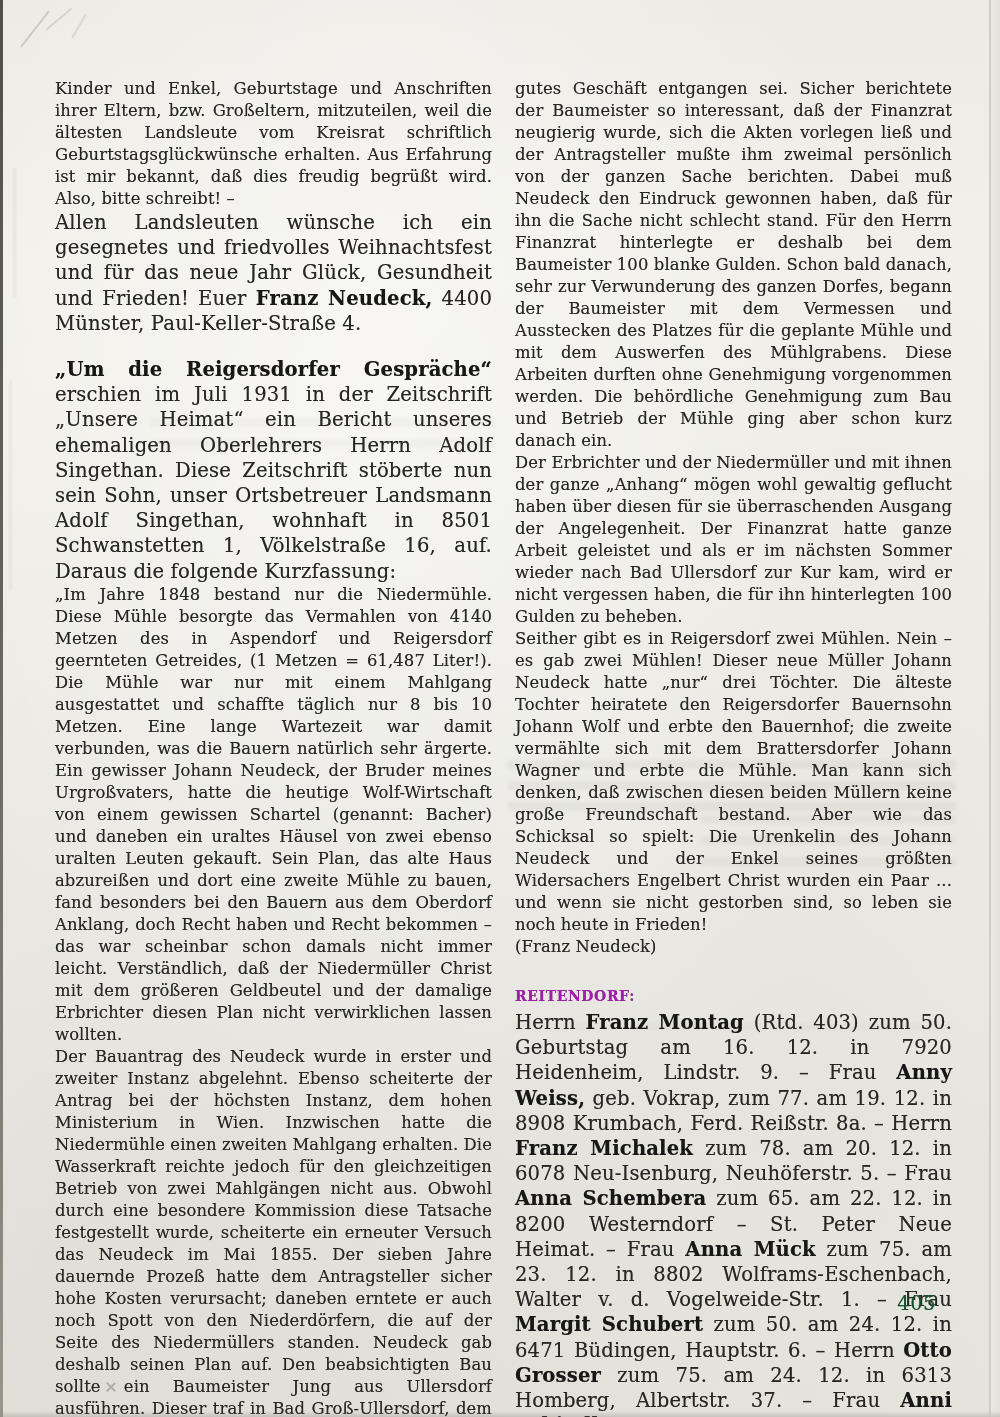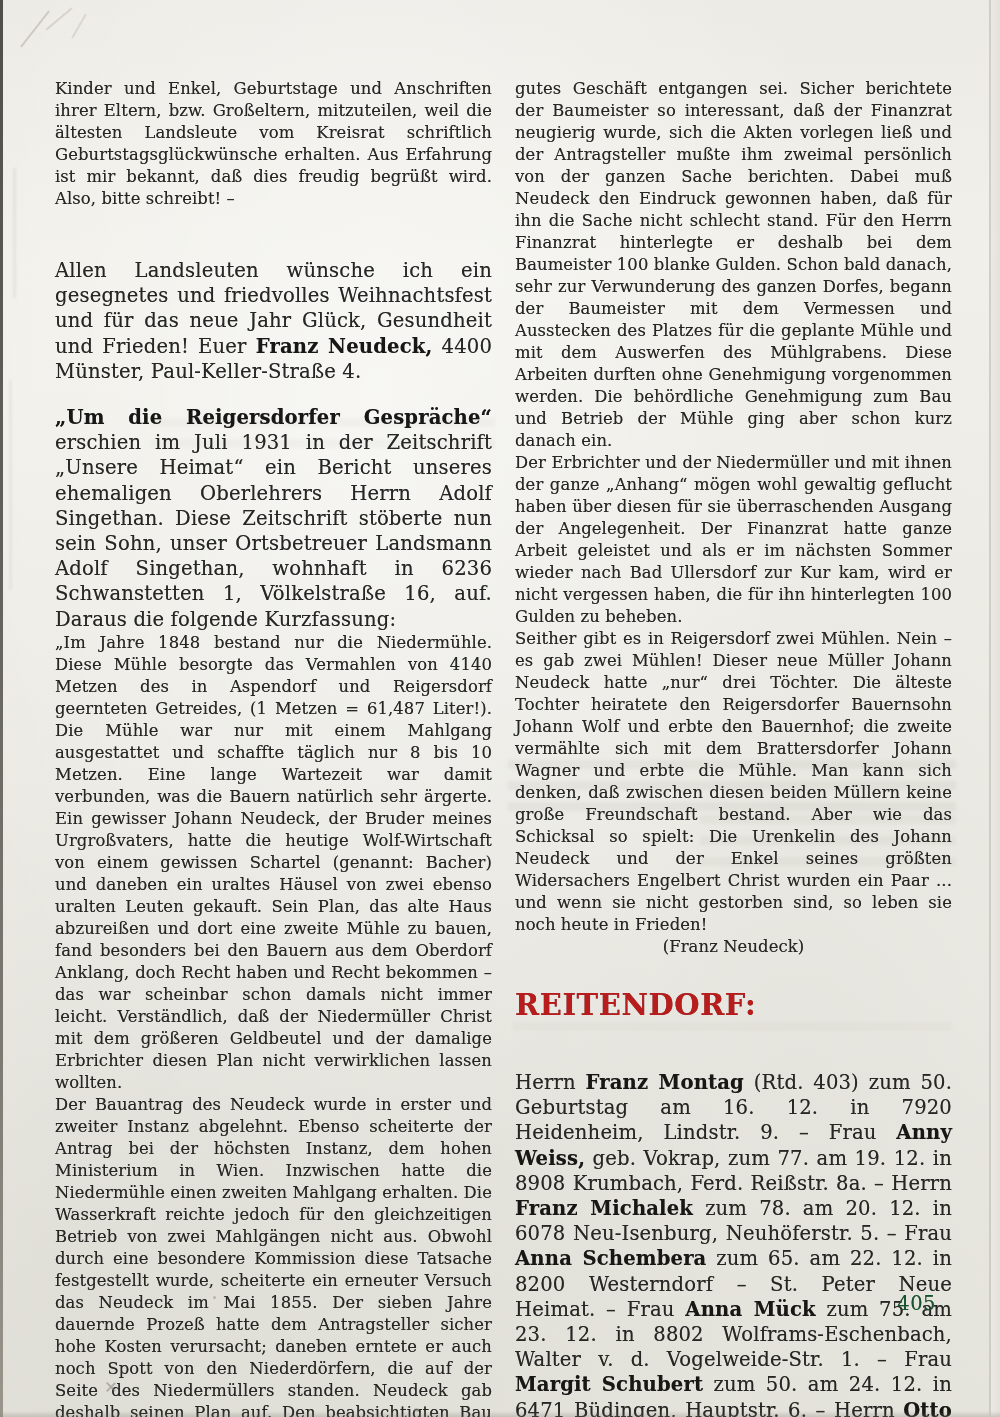--- a/index.html
+++ b/index.html
@@ -15,26 +15,26 @@
   }
   .page{position:relative;width:100%;height:100%;z-index:1;}
   .columns{
     position:absolute;top:78px;left:55px;right:45px;
     display:flex;gap:23px;
   }
   .col{width:437px;min-width:437px;}
   p{margin:0;text-align:justify;
     text-shadow:0 0 .5px rgba(50,48,44,.55);}
   .small{font-size:16.4px;line-height:22px;letter-spacing:.1px;}
-  .large{font-size:19.6px;line-height:25.2px;letter-spacing:.15px;margin-top:48px;}
+  .large{font-size:19.6px;line-height:25.2px;letter-spacing:.15px;}
   b,strong{font-weight:bold;color:#171715;}
   .gap-top{margin-top:21px;}
-  .signature{text-align:center;margin-top:0;}
+  .signature{text-align:left;margin-top:0;}
   .section-heading{
-    font-size:29px;font-weight:bold;letter-spacing:.6px;color:#b91c1c;
+    font-size:14px;font-weight:bold;letter-spacing:.6px;color:#a21caf;
     margin:30px 0 6px 0;text-shadow:0 0 .5px rgba(30,28,24,.6);
   }
   .intro-lines{margin-bottom:2px;}
   .page-number{
     position:absolute;top:1292px;right:64px;
     font-size:19.5px;color:#14532d;letter-spacing:.5px;
     text-shadow:0 0 .5px rgba(50,48,44,.5);
   }
   
   .scan-edge-left{
@@ -88,21 +88,21 @@
   <div class="bleed b1"></div>
   <div class="bleed b2"></div>
   <div class="bleed b3"></div>
   <div class="bleed b4"></div>
 
   <div class="columns">
 
     <div class="col">
       <p class="small">Kinder und Enkel, Geburtstage und Anschriften ihrer Eltern, bzw. Großeltern, mitzuteilen, weil die ältesten Landsleute vom Kreisrat schriftlich Geburtstagsglückwünsche erhalten. Aus Erfahrung ist mir bekannt, daß dies freudig begrüßt wird. Also, bitte schreibt! –</p>
       <p class="large"><span>Allen Landsleuten wünsche ich ein gesegnetes und friedvolles Weihnachtsfest und für das neue Jahr Glück, Gesundheit und Frieden! Euer </span><b>Franz Neudeck,</b><span> 4400 Münster, Paul-Keller-Straße 4.</span></p>
-      <p class="large gap-top"><b>„Um die Reigersdorfer Gespräche“</b><span> erschien im Juli 1931 in der Zeitschrift „Unsere Heimat“ ein Bericht unseres ehemaligen Oberlehrers Herrn Adolf Singethan. Diese Zeitschrift stöberte nun sein Sohn, unser Ortsbetreuer Landsmann Adolf Singethan, wohnhaft in 6236 Schwanstetten 1, Völkelstraße 16, auf. Daraus die folgende Kurzfassung:</span></p>
+      <p class="large gap-top"><b>„Um die Reigersdorfer Gespräche“</b><span> erschien im Juli 1931 in der Zeitschrift „Unsere Heimat“ ein Bericht unseres ehemaligen Oberlehrers Herrn Adolf Singethan. Diese Zeitschrift stöberte nun sein Sohn, unser Ortsbetreuer Landsmann Adolf Singethan, wohnhaft in 8501 Schwanstetten 1, Völkelstraße 16, auf. Daraus die folgende Kurzfassung:</span></p>
       <p class="small">„Im Jahre 1848 bestand nur die Niedermühle. Diese Mühle besorgte das Vermahlen von 4140 Metzen des in Aspendorf und Reigersdorf geernteten Getreides, (1 Metzen = 61,487 Liter!). Die Mühle war nur mit einem Mahlgang ausgestattet und schaffte täglich nur 8 bis 10 Metzen. Eine lange Wartezeit war damit verbunden, was die Bauern natürlich sehr ärgerte. Ein gewisser Johann Neudeck, der Bruder meines Urgroßvaters, hatte die heutige Wolf-Wirtschaft von einem gewissen Schartel (genannt: Bacher) und daneben ein uraltes Häusel von zwei ebenso uralten Leuten gekauft. Sein Plan, das alte Haus abzureißen und dort eine zweite Mühle zu bauen, fand besonders bei den Bauern aus dem Oberdorf Anklang, doch Recht haben und Recht bekommen – das war scheinbar schon damals nicht immer leicht. Verständlich, daß der Niedermüller Christ mit dem größeren Geldbeutel und der damalige Erbrichter diesen Plan nicht verwirklichen lassen wollten.</p>
       <p class="small">Der Bauantrag des Neudeck wurde in erster und zweiter Instanz abgelehnt. Ebenso scheiterte der Antrag bei der höchsten Instanz, dem hohen Ministerium in Wien. Inzwischen hatte die Niedermühle einen zweiten Mahlgang erhalten. Die Wasserkraft reichte jedoch für den gleichzeitigen Betrieb von zwei Mahlgängen nicht aus. Obwohl durch eine besondere Kommission diese Tatsache festgestellt wurde, scheiterte ein erneuter Versuch das Neudeck im Mai 1855. Der sieben Jahre dauernde Prozeß hatte dem Antragsteller sicher hohe Kosten verursacht; daneben erntete er auch noch Spott von den Niederdörfern, die auf der Seite des Niedermüllers standen. Neudeck gab deshalb seinen Plan auf. Den beabsichtigten Bau sollte ein Baumeister Jung aus Ullersdorf ausführen. Dieser traf in Bad Groß-Ullersdorf, dem bekannten Schwefelbad im Teßtal, einen Kurgast aus Wien, den Finanzrat Breitenfeld, der eine Ullersdorferin „aus dem Schloß“ geheiratet hatte. Im Laufe der Gespräche erzählte der Baumeister dem Herrn Finanzrat, daß ihm durch eine Entscheidung des Wiener Ministeriums ein</p>
     </div>
 
     <div class="col">
       <p class="small">gutes Geschäft entgangen sei. Sicher berichtete der Baumeister so interessant, daß der Finanzrat neugierig wurde, sich die Akten vorlegen ließ und der Antragsteller mußte ihm zweimal persönlich von der ganzen Sache berichten. Dabei muß Neudeck den Eindruck gewonnen haben, daß für ihn die Sache nicht schlecht stand. Für den Herrn Finanzrat hinterlegte er deshalb bei dem Baumeister 100 blanke Gulden. Schon bald danach, sehr zur Verwunderung des ganzen Dorfes, begann der Baumeister mit dem Vermessen und Ausstecken des Platzes für die geplante Mühle und mit dem Auswerfen des Mühlgrabens. Diese Arbeiten durften ohne Genehmigung vorgenommen werden. Die behördliche Genehmigung zum Bau und Betrieb der Mühle ging aber schon kurz danach ein.</p>
       <p class="small">Der Erbrichter und der Niedermüller und mit ihnen der ganze „Anhang“ mögen wohl gewaltig geflucht haben über diesen für sie überraschenden Ausgang der Angelegenheit. Der Finanzrat hatte ganze Arbeit geleistet und als er im nächsten Sommer wieder nach Bad Ullersdorf zur Kur kam, wird er nicht vergessen haben, die für ihn hinterlegten 100 Gulden zu beheben.</p>
       <p class="small">Seither gibt es in Reigersdorf zwei Mühlen. Nein – es gab zwei Mühlen! Dieser neue Müller Johann Neudeck hatte „nur“ drei Töchter. Die älteste Tochter heiratete den Reigersdorfer Bauernsohn Johann Wolf und erbte den Bauernhof; die zweite vermählte sich mit dem Brattersdorfer Johann Wagner und erbte die Mühle. Man kann sich denken, daß zwischen diesen beiden Müllern keine große Freundschaft bestand. Aber wie das Schicksal so spielt: Die Urenkelin des Johann Neudeck und der Enkel seines größten Widersachers Engelbert Christ wurden ein Paar ... und wenn sie nicht gestorben sind, so leben sie noch heute in Frieden!</p>
       <p class="small signature">(Franz Neudeck)</p>
       <div class="section-heading">REITENDORF:</div>

